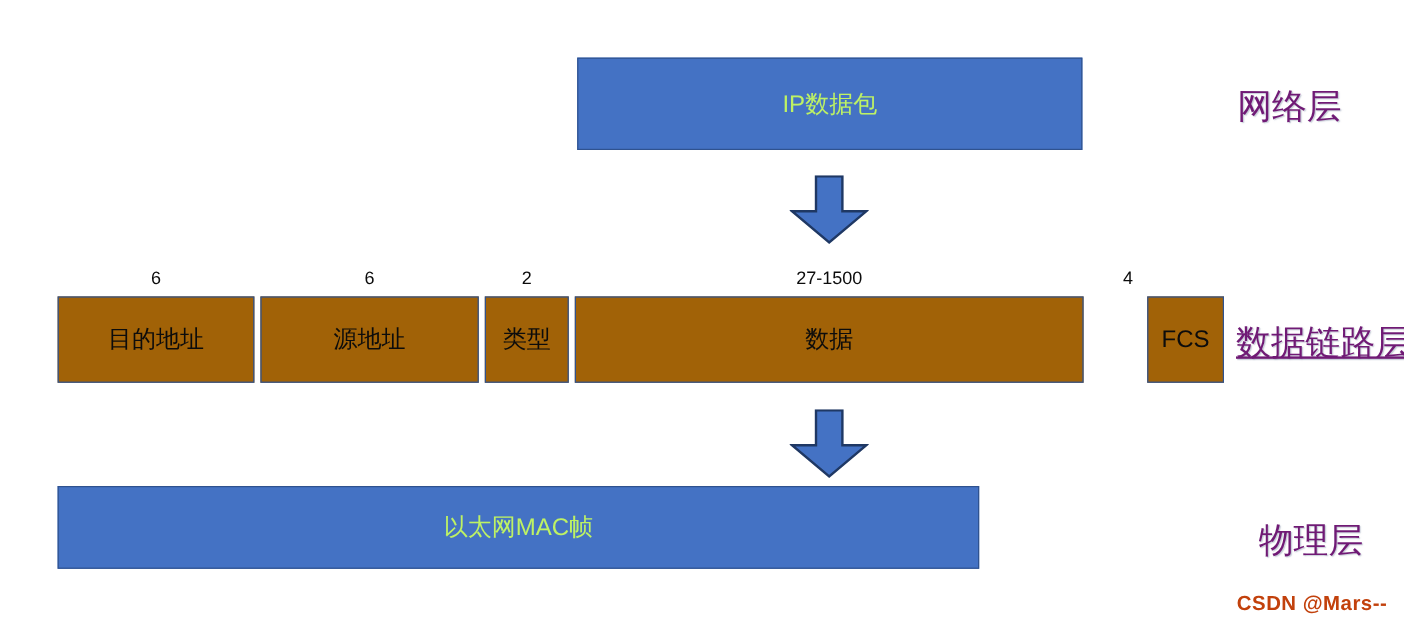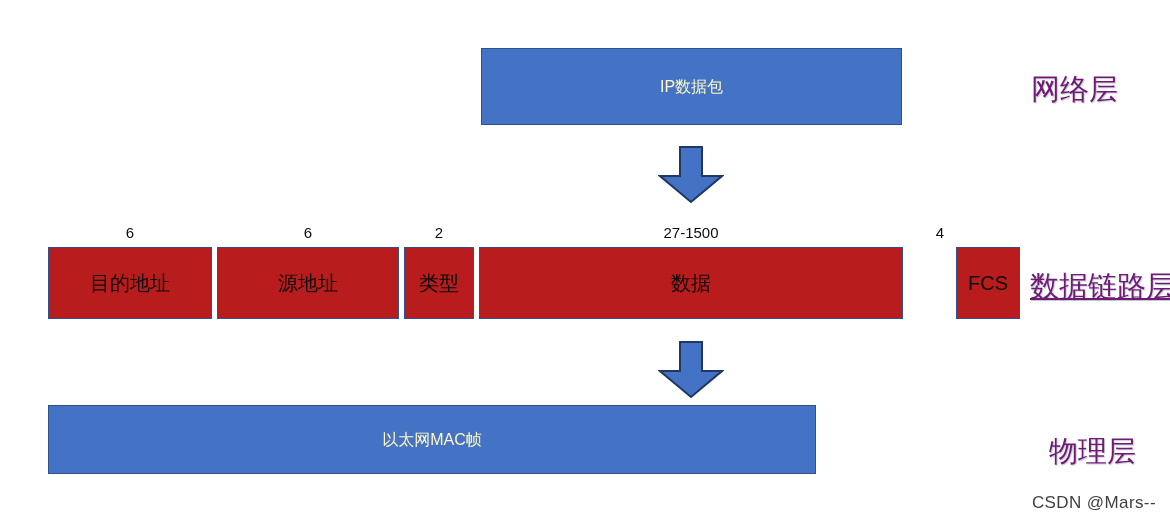--- a/index.html
+++ b/index.html
@@ -24,22 +24,22 @@
   .blk {
     position: absolute;
     background: #4472C4;
     border: 1px solid #2F528F;
     box-sizing: border-box;
     display: flex;
     align-items: center;
     justify-content: center;
   }
   .blk-label-white {
-    color: #fef9c3;
-    font-size: 16px;
+    color: #bef264;
+    font-size: 20px;
     line-height: 1;
     white-space: nowrap;
   }
   .blk-label-dark {
     color: #0c0c0c;
     font-size: 20px;
     line-height: 1;
     white-space: nowrap;
   }
 
@@ -56,21 +56,21 @@
     position: absolute;
     left: 48px;
     top: 247px;
     width: 924px;
     height: 72px;
   }
   .seg {
     position: absolute;
     top: 0;
     height: 72px;
-    background: #b91c1c;
+    background: #a16207;
     border: 1px solid #2F528F;
     box-sizing: border-box;
     display: flex;
     align-items: center;
     justify-content: center;
   }
 
   
   .size-cap {
     position: absolute;
@@ -111,25 +111,26 @@
   }
   #layer-network  { left: 1031px; top: 75px; }
   #layer-datalink { left: 1030px; top: 272px; text-decoration: underline; }
   #layer-physical { left: 1031px; top: 437px; margin-left: 18px; }
 
   
   #watermark {
     position: absolute;
     right: 14px;
     bottom: 6px;
-    color: #404040;
+    color: #c2410c;
     font-size: 17px;
     line-height: 1;
     letter-spacing: 0.4px;
     white-space: nowrap;
+    font-weight: bold;
   }
 </style>
 </head>
 <body>
 
 <div id="canvas">
 
   <div class="blk" id="ip-packet">
     <span class="blk-label-white">IP数据包</span>
   </div>

